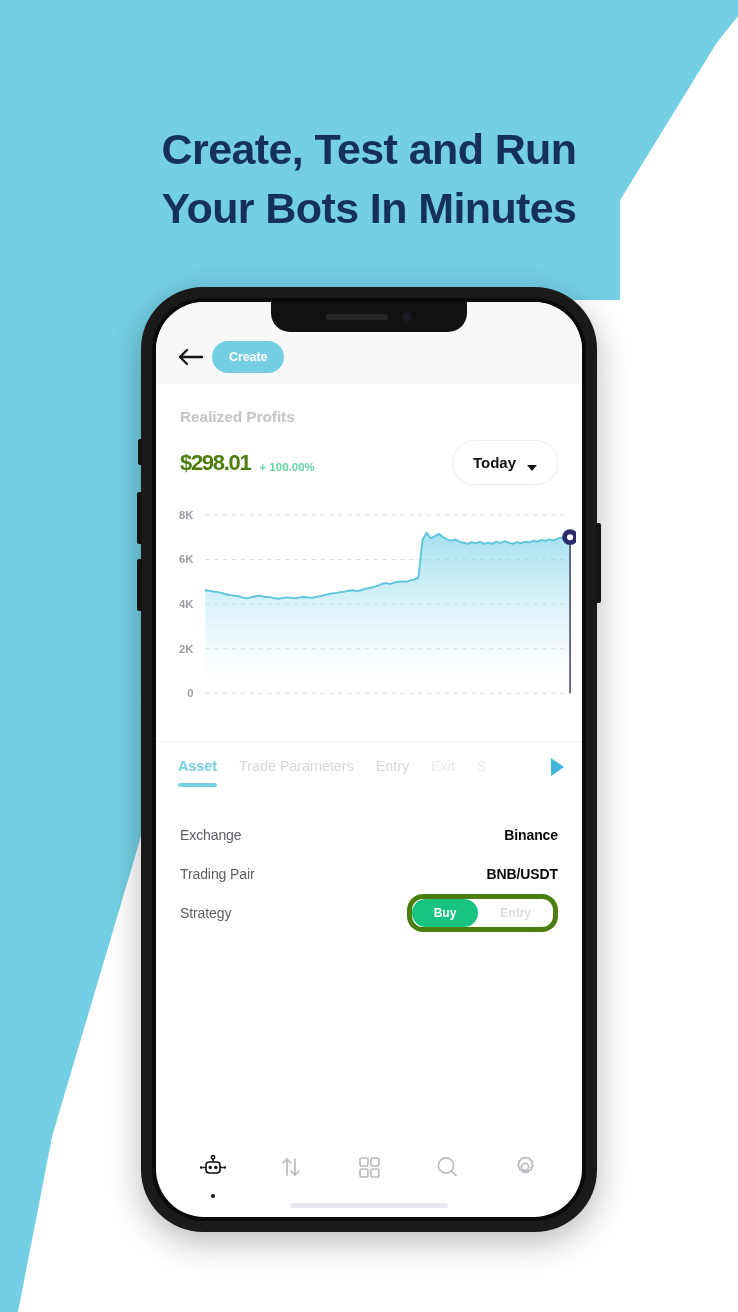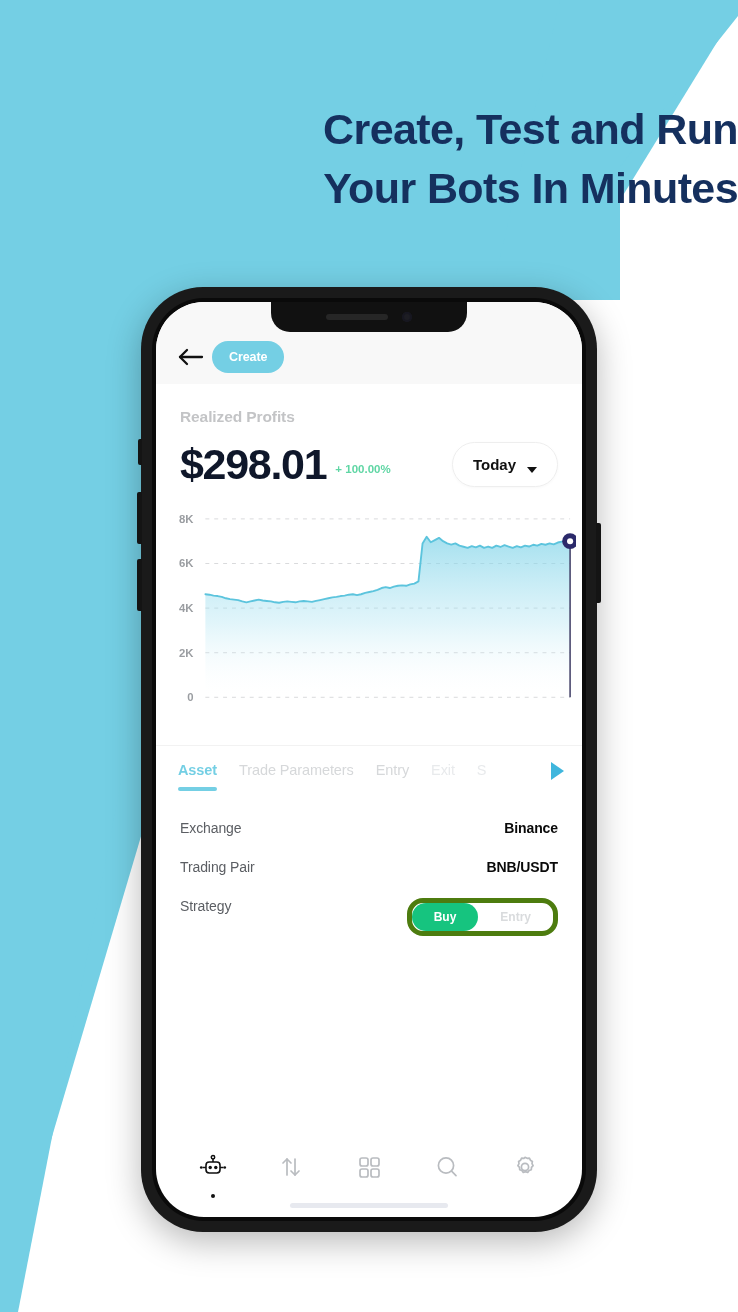--- a/index.html
+++ b/index.html
@@ -10,22 +10,22 @@
     position:relative;
     overflow:hidden;
   }
 
   
   #bg { position:absolute; inset:0; z-index:0; }
 
   
   .headline {
     position:absolute;
-    top:100px; left:0; width:738px;
-    text-align:right;
+    top:120px; left:0; width:738px;
+    text-align:center;
     z-index:2;
     color:#15305e;
     font-size:43px;
     font-weight:bold;
     line-height:1.38;
     letter-spacing:-0.6px;
   }
   .headline .l2 { display:block; }
 
   
@@ -115,23 +115,23 @@
     font-size:15.5px;
     font-weight:bold;
     letter-spacing:-0.1px;
   }
   .profits-row {
     display:flex;
     align-items:center;
     margin-top:14px;
   }
   .amount {
-    font-size:43px;
-    font-weight:bold;
-    color:#0f172a;
+    font-size:22px;
+    font-weight:bold;
+    color:#4d7c0f;
     letter-spacing:-1.3px;
   }
   .pct {
     color:#5fd6a4;
     font-size:11.5px;
     font-weight:bold;
     margin-left:9px;
     margin-top:9px;
   }
   .today-pill {
@@ -206,21 +206,21 @@
     right:42px; top:10px;
     width:52px; height:36px;
     background:linear-gradient(90deg, rgba(255,255,255,0) 0%, #fff 78%);
     pointer-events:none;
   }
 
   
   .details { padding:20px 24px 0 24px; }
   .drow {
     display:flex;
-    align-items:flex-start;
+    align-items:center;
     justify-content:space-between;
     height:39px;
   }
   .dlabel { font-size:14px; color:#5b5e63; letter-spacing:-0.1px; }
   .dvalue { font-size:14px; font-weight:bold; color:#0a0a0a; letter-spacing:-0.1px; }
   .seg {
     display:flex;
     border:5px solid #4d7c0f;
     border-radius:16px;
     overflow:hidden;

